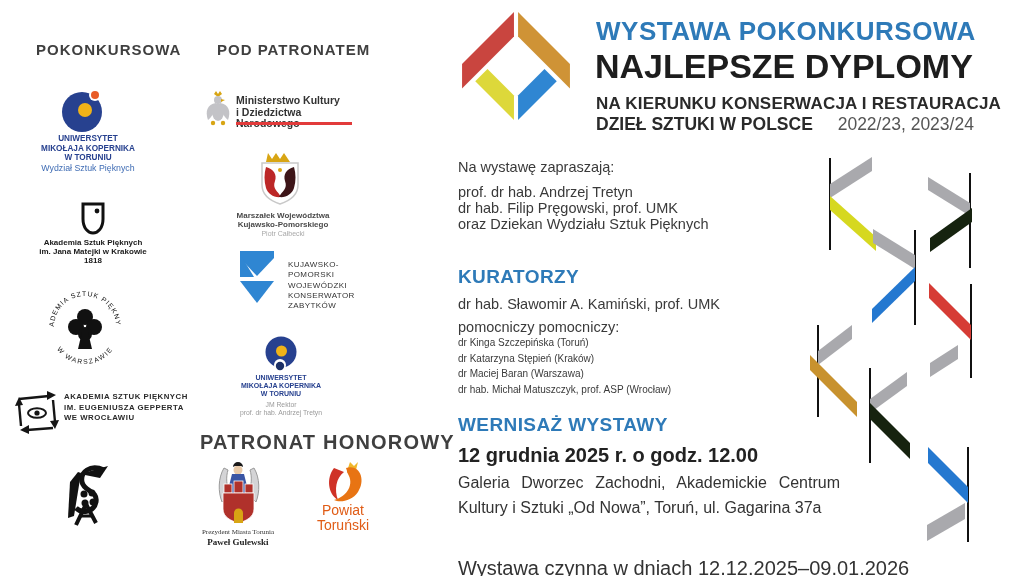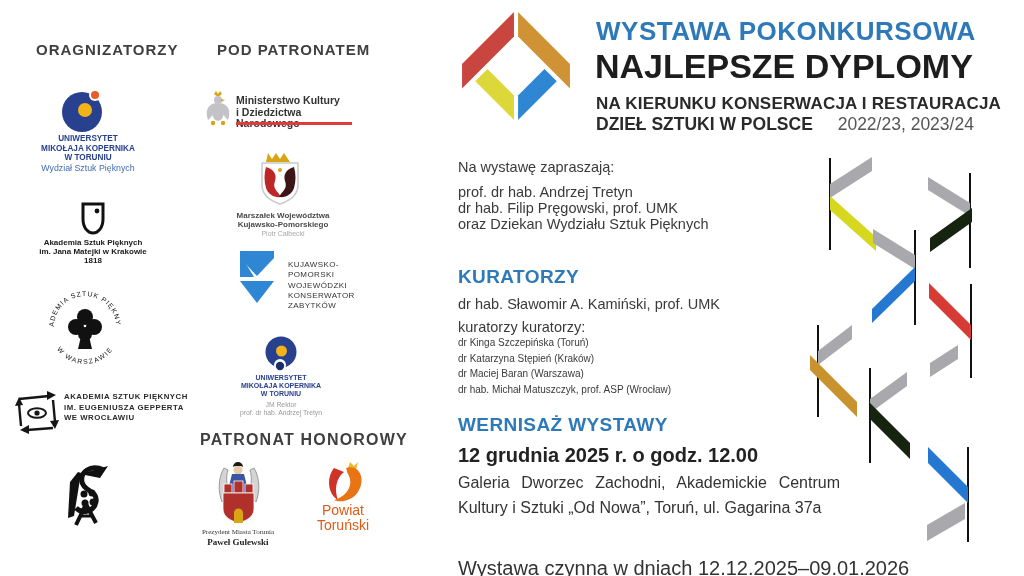--- a/index.html
+++ b/index.html
@@ -32,21 +32,21 @@
   .lines14 div{font-size:14.5px;color:#3a3a3a;line-height:16.2px;}
   .lines15 div{font-size:10px;color:#3a3a3a;line-height:15.7px;}
   .bluehead{font-size:19px;font-weight:700;color:#2e7ab8;letter-spacing:0.4px;}
   .datebold{font-size:20px;font-weight:700;color:#222;}
   .venue{font-size:16px;color:#333;line-height:25px;text-align:justify;width:382px;}
   .duration{font-size:20px;color:#333;margin-top:40px;}
 </style>
 </head>
 <body>
 
-<div class="abs colhead" style="left:36px;top:41px;">ORAGNIZATORZY</div>
+<div class="abs colhead" style="left:36px;top:41px;">POKONKURSOWA</div>
 <div class="abs colhead" style="left:217px;top:41px;">POD PATRONATEM</div>
 
 <svg class="abs" style="left:57px;top:87px;" width="50" height="50" viewBox="0 0 50 50">
   <circle cx="25" cy="25" r="20" fill="#27418f"></circle>
   <circle cx="28" cy="23" r="7" fill="#f0b319"></circle>
   <circle cx="38" cy="8" r="6" fill="#ffffff"></circle>
   <circle cx="38" cy="8" r="4" fill="#e85c28"></circle>
 </svg>
 <div class="abs ctr umk-txt" style="left:18px;top:134px;width:140px;">
   <div>UNIWERSYTET</div>
@@ -164,21 +164,21 @@
   <circle cx="16" cy="30" r="4.2" fill="#1b2f66"></circle>
 </svg>
 <div class="abs ctr rek-txt" style="left:220px;top:374px;width:122px;">
   <div>UNIWERSYTET</div>
   <div>MIKOŁAJA KOPERNIKA</div>
   <div>W TORUNIU</div>
   <div class="rek-sub" style="margin-top:2px;">JM Rektor</div>
   <div class="rek-sub">prof. dr hab. Andrzej Tretyn</div>
 </div>
 
-<div class="abs colhead" style="left:200px;top:431px;font-size:16px;letter-spacing:1.2px;">PATRONAT HONOROWY</div>
+<div class="abs colhead" style="left:200px;top:431px;font-size:20px;letter-spacing:1.2px;">PATRONAT HONOROWY</div>
 
 <svg class="abs" style="left:210px;top:460px;" width="56" height="66" viewBox="0 0 56 66">
   <path d="M14,8 C8,18 8,32 12,42 L20,34 C16,26 16,16 18,10 Z" fill="#d4d4d6" stroke="#9a9a9a" stroke-width="1"></path>
   <path d="M44,8 C50,18 50,32 46,42 L38,34 C42,26 42,16 40,10 Z" fill="#d4d4d6" stroke="#9a9a9a" stroke-width="1"></path>
   <circle cx="28" cy="10" r="4.5" fill="#e8c9a8"></circle>
   <path d="M23,7 a5,5 0 0 1 10,0 l-2,-1 -6,0 z" fill="#1a1a1a"></path>
   <path d="M22,14 L34,14 L38,30 L32,46 L22,46 L18,30 Z" fill="#3a55a4"></path>
   <rect x="14" y="24" width="8" height="9" fill="#b0312b" stroke="#ffffff" stroke-width="0.8"></rect>
   <rect x="24" y="21" width="9" height="12" fill="#b0312b" stroke="#ffffff" stroke-width="0.8"></rect>
   <rect x="35" y="24" width="8" height="9" fill="#b0312b" stroke="#ffffff" stroke-width="0.8"></rect>
@@ -217,21 +217,21 @@
 
 <div class="abs body-sm" style="left:458px;top:159px;">Na wystawę zapraszają:</div>
 <div class="abs lines14" style="left:458px;top:184px;">
   <div>prof. dr hab. Andrzej Tretyn</div>
   <div>dr hab. Filip Pręgowski, prof. UMK</div>
   <div>oraz Dziekan Wydziału Sztuk Pięknych</div>
 </div>
 
 <div class="abs bluehead" style="left:458px;top:266px;">KURATORZY</div>
 <div class="abs body-sm" style="left:458px;top:296px;">dr hab. Sławomir A. Kamiński, prof. UMK</div>
-<div class="abs body-sm" style="left:458px;top:319px;">kuratorzy kuratorzy:</div>
+<div class="abs body-sm" style="left:458px;top:319px;">pomocniczy pomocniczy:</div>
 <div class="abs lines15" style="left:458px;top:335px;">
   <div>dr Kinga Szczepińska (Toruń)</div>
   <div>dr Katarzyna Stępień (Kraków)</div>
   <div>dr Maciej Baran (Warszawa)</div>
   <div>dr hab. Michał Matuszczyk, prof. ASP (Wrocław)</div>
 </div>
 
 <div class="abs bluehead" style="left:458px;top:414px;">WERNISAŻ WYSTAWY</div>
 <div class="abs datebold" style="left:458px;top:444px;">12 grudnia 2025 r. o godz. 12.00</div>
 <div class="abs venue" style="left:458px;top:470px;">Galeria Dworzec Zachodni, Akademickie Centrum Kultury i Sztuki „Od Nowa”, Toruń, ul. Gagarina 37a</div>

